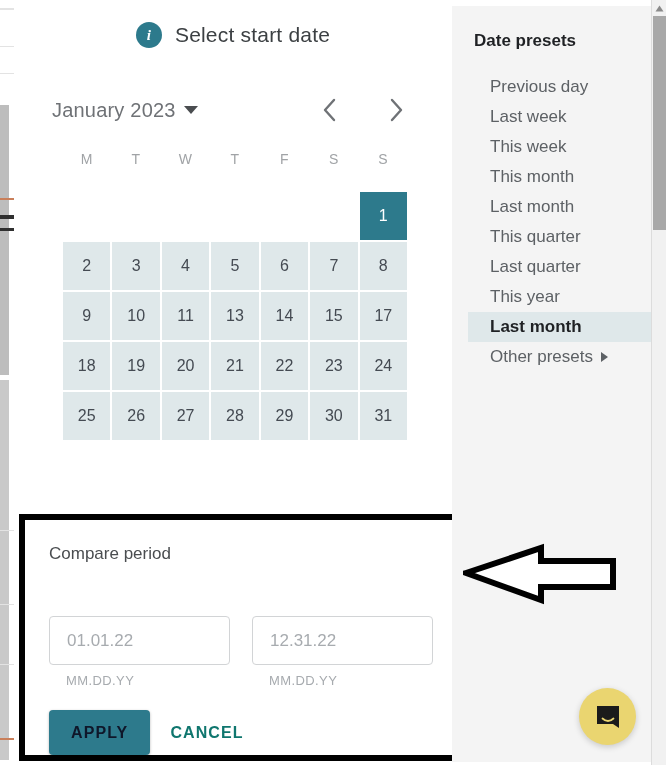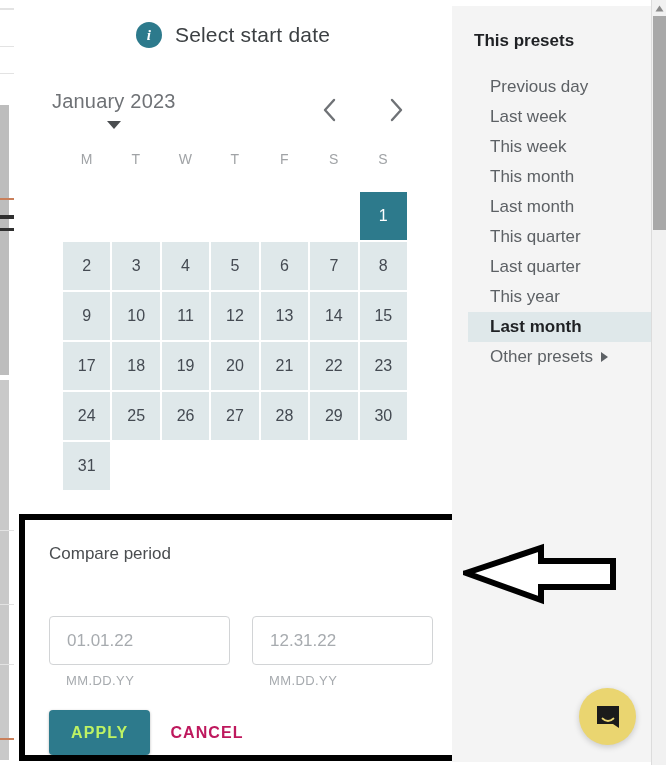--- a/index.html
+++ b/index.html
@@ -91,21 +91,20 @@
   .month-select {
     position: absolute;
     left: 38px; top: 0;
     height: 40px;
     display: flex;
     align-items: center;
     gap: 8px;
     cursor: pointer;
     background: none;
     border: none;
-    flex-direction: column;
   }
   .month-label {
     font-size: 20px;
     color: #6f7276;
     letter-spacing: .2px;
   }
   .caret-down {
     width: 0; height: 0;
     border-left: 7px solid transparent;
     border-right: 7px solid transparent;
@@ -240,32 +239,32 @@
     display: flex;
     align-items: center;
     gap: 12px;
   }
   .apply-btn {
     height: 45px;
     padding: 0 22px;
     border: none;
     border-radius: 4px;
     background: #2d7a8c;
-    color: #bef264;
+    color: #0f172a;
     font-size: 16px;
     font-weight: bold;
     letter-spacing: 1.1px;
     cursor: pointer;
     box-shadow: 0 1px 3px rgba(0,0,0,.28);
     font-family: "Liberation Sans", sans-serif;
   }
   .cancel-btn {
     background: none;
     border: none;
-    color: #be185d;
+    color: #0f766e;
     font-size: 16px;
     font-weight: bold;
     letter-spacing: 1.1px;
     cursor: pointer;
     padding: 0 8px;
     font-family: "Liberation Sans", sans-serif;
   }
 
   
   .sidebar {
@@ -419,21 +418,20 @@
         <div class="day inrange">2</div>
         <div class="day inrange">3</div>
         <div class="day inrange">4</div>
         <div class="day inrange">5</div>
         <div class="day inrange">6</div>
         <div class="day inrange">7</div>
         <div class="day inrange">8</div>
         <div class="day inrange">9</div>
         <div class="day inrange">10</div>
         <div class="day inrange">11</div>
-        <div class="day inrange">12</div>
         <div class="day inrange">13</div>
         <div class="day inrange">14</div>
         <div class="day inrange">15</div>
         <div class="day inrange">17</div>
         <div class="day inrange">18</div>
         <div class="day inrange">19</div>
         <div class="day inrange">20</div>
         <div class="day inrange">21</div>
         <div class="day inrange">22</div>
         <div class="day inrange">23</div>
@@ -466,21 +464,21 @@
 
       <div class="actions">
         <button class="apply-btn">APPLY</button>
         <button class="cancel-btn">CANCEL</button>
       </div>
 
     </div>
   </div>
 
   <div class="sidebar">
-    <div class="sidebar-title">This presets</div>
+    <div class="sidebar-title">Date presets</div>
     <div class="preset-list" id="preset-list">
         <div class="preset">
           <span>Previous day</span>
         </div>
         <div class="preset">
           <span>Last week</span>
         </div>
         <div class="preset">
           <span>This week</span>
         </div>

